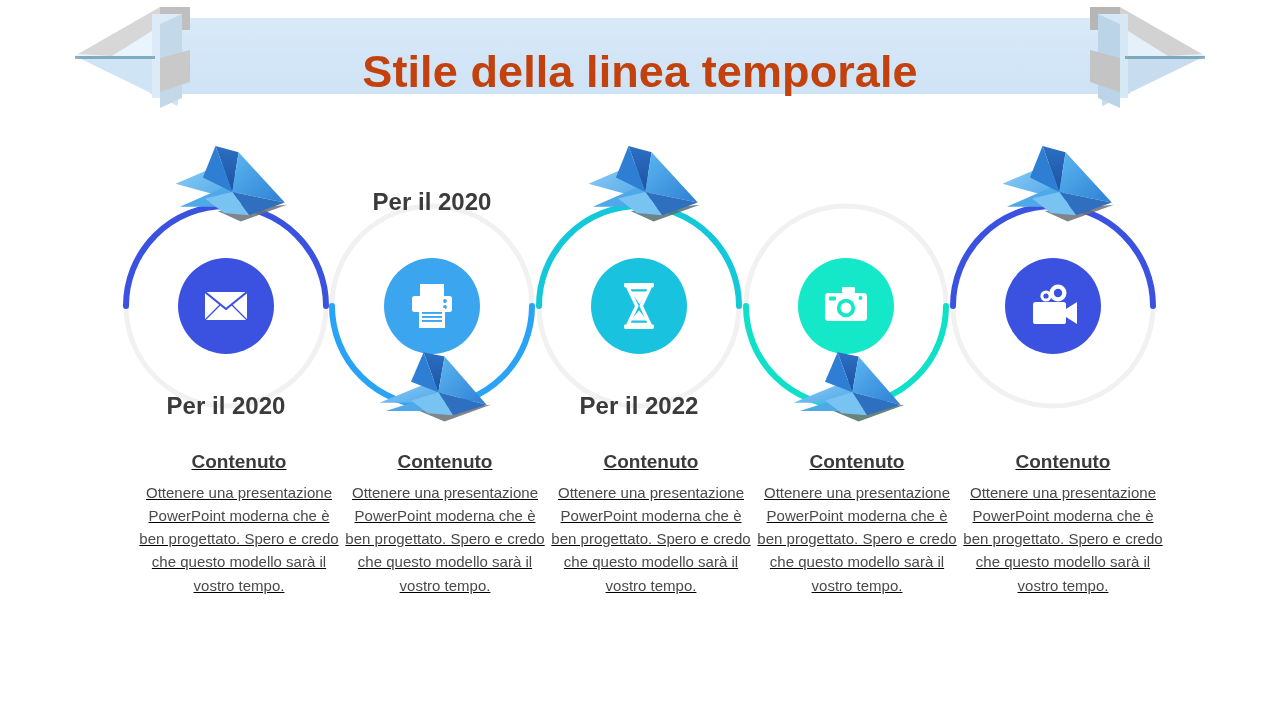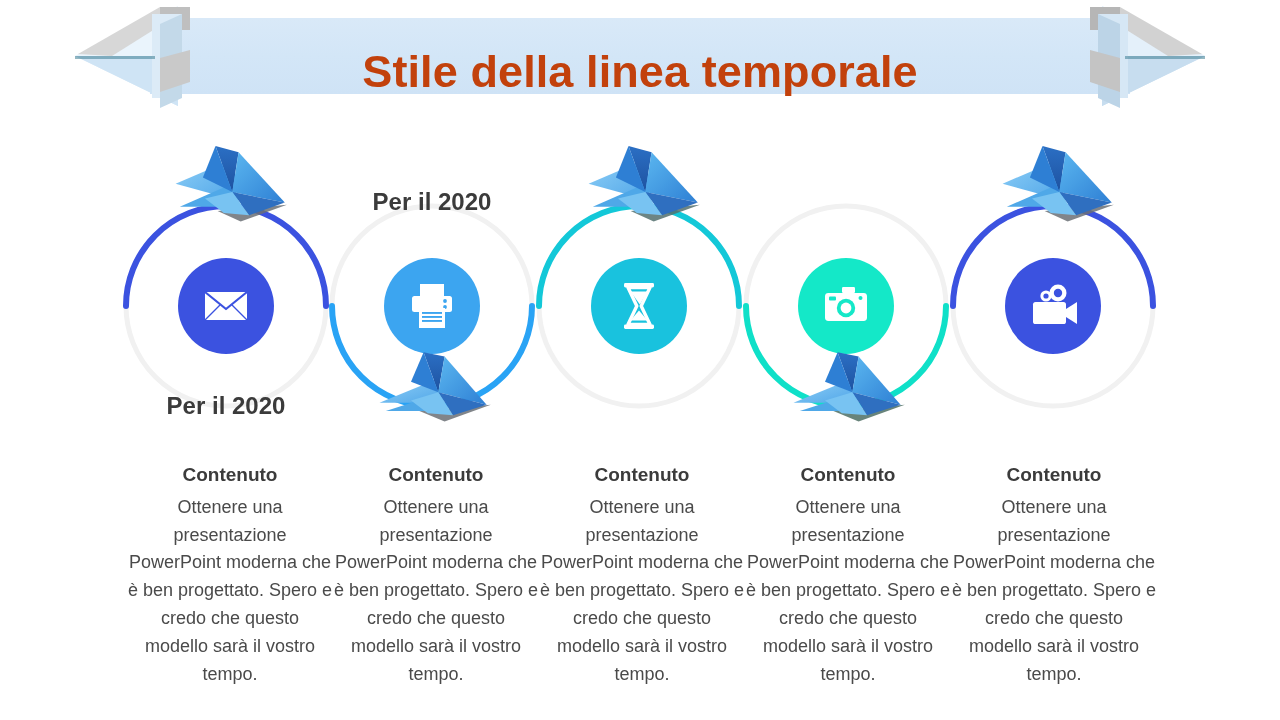--- a/index.html
+++ b/index.html
@@ -50,38 +50,39 @@
     font-weight: bold;
     color: #3B3B3B;
     white-space: nowrap;
     text-align: center;
     z-index: 6;
   }
 
   
   #columns {
     position: absolute;
-    left: 118px; top: 462px;
+    left: 118px; top: 449px;
     width: 1048px; height: 230px;
     display: flex;
-    justify-content: center;
+    justify-content: flex-end;
+    text-decoration: underline;
   }
   .col {
     width: 206px;
     text-align: center;
   }
   .col-heading {
     font-size: 19px;
     font-weight: bold;
     color: #3B3B3B;
     margin-bottom: 6px;
     line-height: 1.35;
   }
   .col-body {
-    font-size: 18px;
+    font-size: 15px;
     color: #4A4A4A;
     line-height: 1.55;
   }
 </style>
 </head>
 <body>
 
 <div id="slide">
 
   <div id="banner">
@@ -287,20 +288,21 @@
         <polygon points="-10,-42 12,-36 6,2" fill="url(#pl3)"></polygon>
         <polygon points="-10,-42 6,2 -22,-12" fill="#2E7FD4"></polygon>
         <polygon points="6,2 12,-36 56,12" fill="url(#pl1)"></polygon>
         <polygon points="6,2 56,12 22,24" fill="#2F6FC0"></polygon>
         <polygon points="-20,8 6,2 22,24 -2,22" fill="#78C3F2"></polygon>
       </g>
     </svg>
 
     <div class="node-label" style="left:126px; top:262px; width:200px;">Per il 2020</div>
     <div class="node-label" style="left:332px; top:58px; width:200px;">Per il 2020</div>
+    <div class="node-label" style="left:539px; top:262px; width:200px;">Per il 2022</div>
   </div>
 
   <div id="columns">
     <div class="col">
       <div class="col-heading">Contenuto</div>
       <div class="col-body">Ottenere una presentazione PowerPoint moderna che è ben progettato. Spero e credo che questo modello sarà il vostro tempo.</div>
     </div>
     <div class="col">
       <div class="col-heading">Contenuto</div>
       <div class="col-body">Ottenere una presentazione PowerPoint moderna che è ben progettato. Spero e credo che questo modello sarà il vostro tempo.</div>

